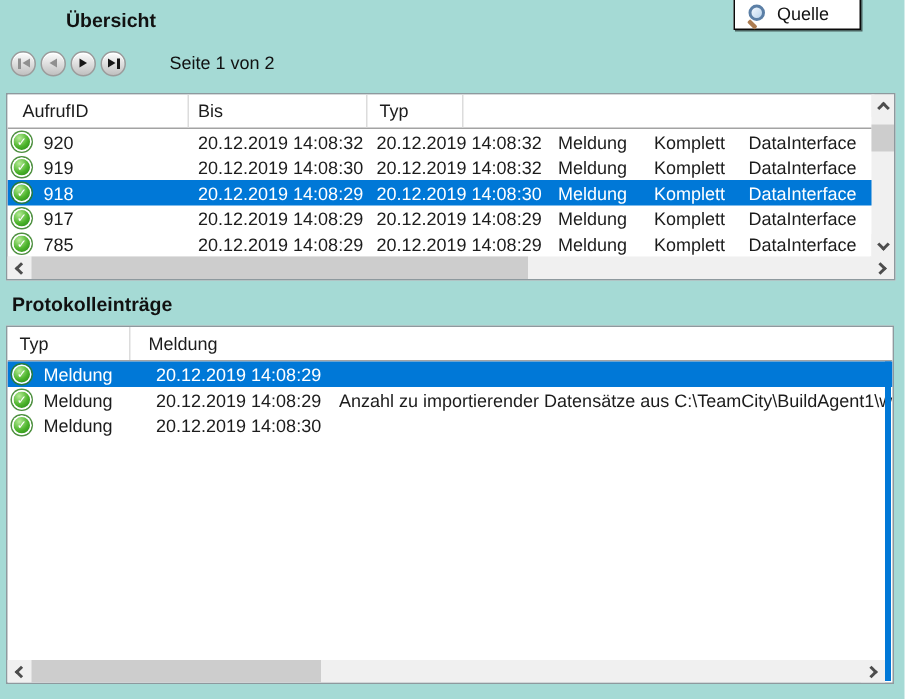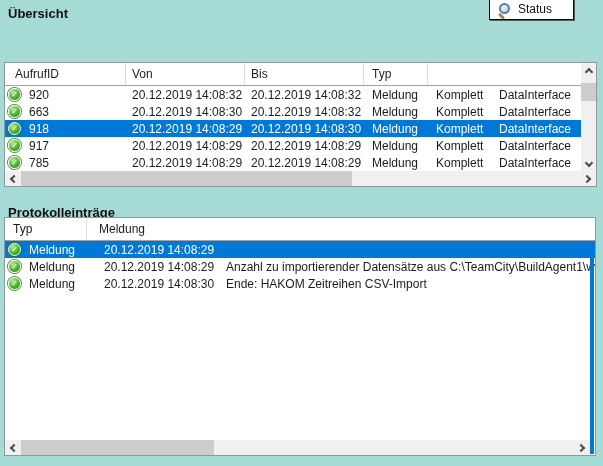--- a/index.html
+++ b/index.html
@@ -1,21 +1,21 @@
 <!DOCTYPE html>
 <html><head>
 <meta charset="utf-8">
 <style>
   html,body{margin:0;padding:0;}
   body{font-family:"Liberation Sans","DejaVu Sans",sans-serif;}
   .screen{position:relative;width:603px;height:466px;background:#a5dad5;overflow:hidden;}
 
   .section-title{position:absolute;left:8px;font-size:13px;font-weight:bold;color:#111;}
-  #title-overview{top:6px;}
-  #title-protocol{top:205px;}
+  #title-overview{top:6px;margin-left:36px;}
+  #title-protocol{top:195px;}
 
   
   .search-btn{position:absolute;left:489px;top:-8px;width:85px;height:28px;background:#fff;
     border:1px solid #0a0a0a;box-shadow:1px 1px 0 rgba(0,0,0,.55);
     display:flex;align-items:flex-end;justify-content:flex-start;padding:0 0 3px 8px;box-sizing:border-box;
     font-size:12px;color:#111;cursor:pointer;}
   .mag{position:relative;width:13px;height:13px;margin-right:7px;flex:0 0 auto;}
   .mag-lens{position:absolute;right:1px;top:0;width:7px;height:7px;border:2px solid #5b7fa6;border-radius:50%;
     background:linear-gradient(135deg,#f3f9ff,#b9d3ec);}
   .mag-handle{position:absolute;left:0;bottom:0;width:7px;height:3px;background:#ad7d52;border-radius:1px;
@@ -96,28 +96,44 @@
 
 <div class="screen">
 
   <div id="title-overview" class="section-title">Übersicht</div>
 
   <div class="search-btn">
     <span class="mag">
       <span class="mag-handle"></span>
       <span class="mag-lens"></span>
     </span>
-    <span>Status</span>
+    <span>Quelle</span>
   </div>
 
+  <div class="pager">
+    <div class="pg-btn disabled">
+        <span class="bar"></span>
+        <span class="tri l"></span>
+      </div>
+    <div class="pg-btn disabled">
+        <span class="tri l"></span>
+      </div>
+    <div class="pg-btn enabled">
+        <span class="tri r"></span>
+      </div>
+    <div class="pg-btn enabled">
+        <span class="tri r"></span>
+        <span class="bar"></span>
+      </div>
+    <span class="pager-label">Seite 1 von 2</span>
+  </div>
 
   <div id="overview-table" class="datatable ov">
     <div class="thead">
         <div class="hcell c0">AufrufID</div>
-        <div class="hcell c1">Von</div>
         <div class="hcell c2">Bis</div>
         <div class="hcell c3">Typ</div>
       </div>
     <div class="tbody">
         <div class="trow">
           <div class="cell c0">
             <span class="status-icon">
               <span class="check">✓</span>
             </span>
             <span>920</span>
@@ -136,21 +152,21 @@
           </div>
           <div class="cell c5">
             <span>DataInterface</span>
           </div>
         </div>
         <div class="trow">
           <div class="cell c0">
             <span class="status-icon">
               <span class="check">✓</span>
             </span>
-            <span>663</span>
+            <span>919</span>
           </div>
           <div class="cell c1">
             <span>20.12.2019 14:08:30</span>
           </div>
           <div class="cell c2">
             <span>20.12.2019 14:08:32</span>
           </div>
           <div class="cell c3">
             <span>Meldung</span>
           </div>
@@ -287,23 +303,20 @@
         <div class="trow">
           <div class="cell c0">
             <span class="status-icon">
               <span class="check">✓</span>
             </span>
             <span>Meldung</span>
           </div>
           <div class="cell c1">
             <span>20.12.2019 14:08:30</span>
           </div>
-          <div class="cell c2">
-            <span>Ende: HAKOM Zeitreihen CSV-Import</span>
-          </div>
         </div>
       </div>
     <div class="focus-stripe"></div>
     <div class="hscroll">
       <div class="hs-btn hs-left">
           <span class="chev left"></span>
         </div>
       <div class="hs-thumb"></div>
       <div class="hs-btn hs-right">
           <span class="chev right"></span>

